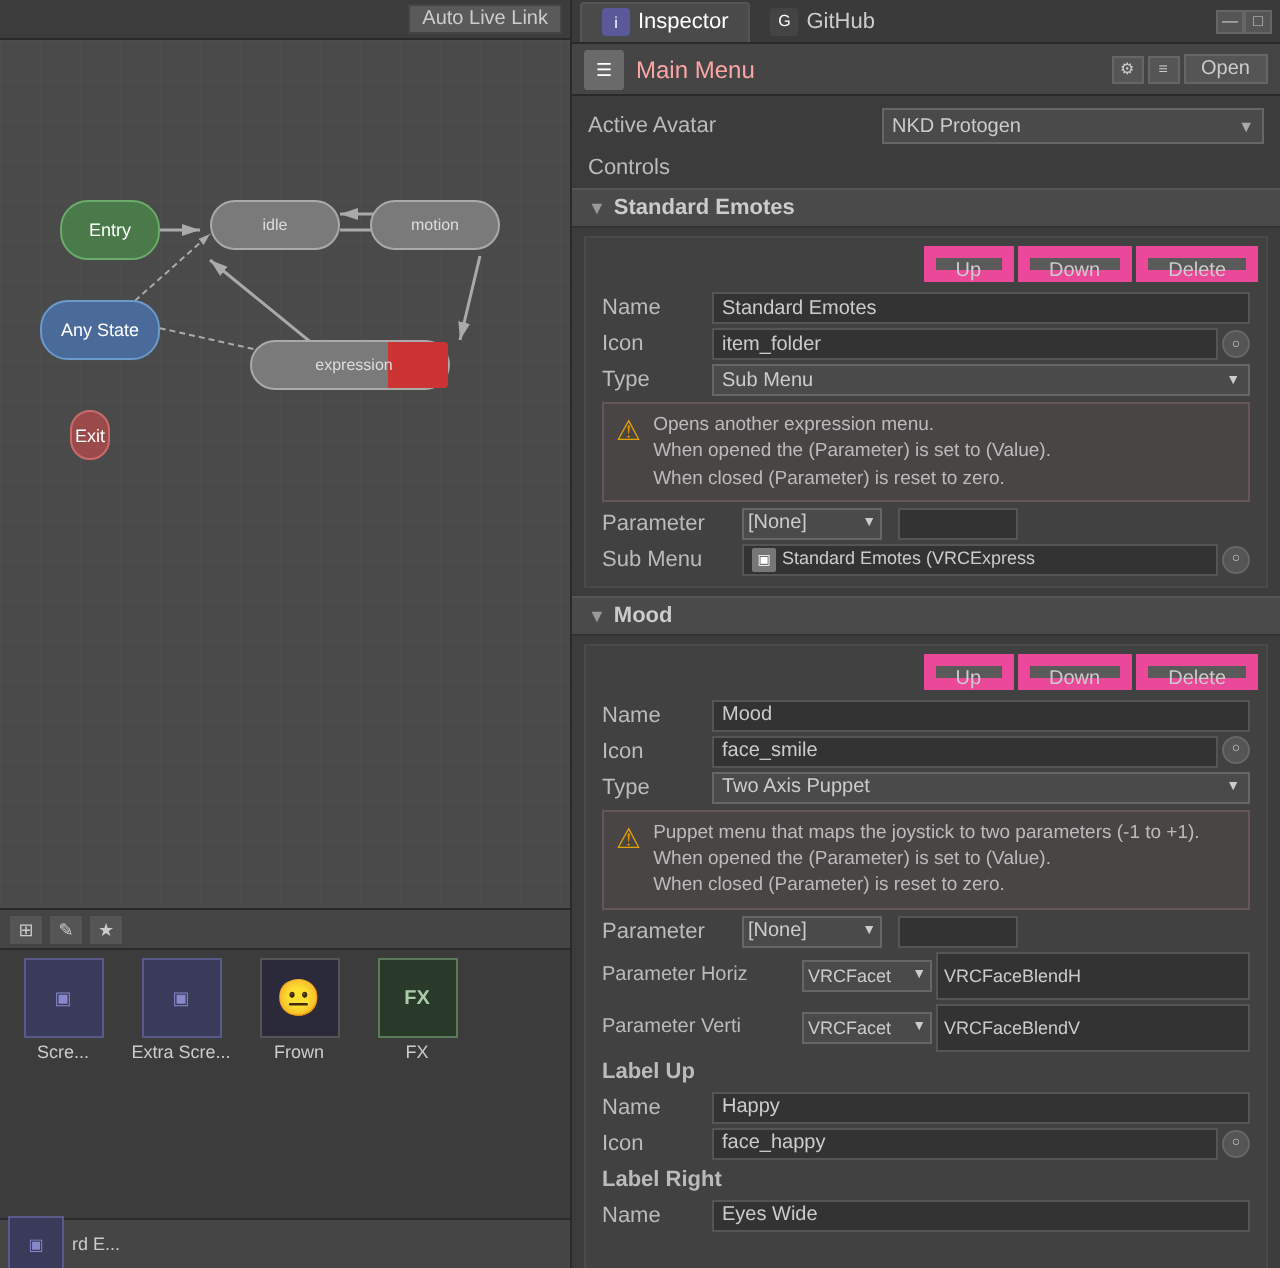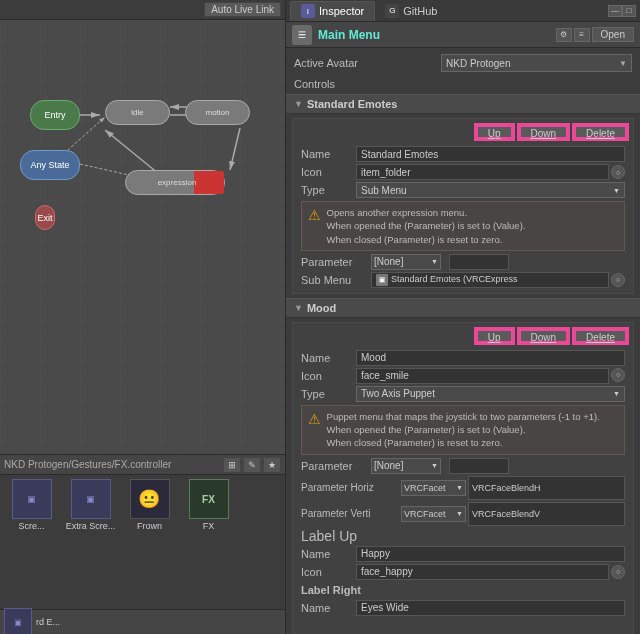--- a/index.html
+++ b/index.html
@@ -263,23 +263,23 @@
 
     .component-icon {
       width: 20px; height: 20px;
       background: #6a6a6a;
       border-radius: 2px;
       display: flex; align-items: center; justify-content: center;
       font-size: 9px; color: #fff;
     }
 
     .inspector-title {
-      color: #5eead4;
+      color: #fca5a5;
       font-size: 12px;
-      font-weight: bold;
+      font-weight: normal;
       flex: 1;
     }
 
     .inspector-title-buttons {
       display: flex; gap: 2px; align-items: center;
     }
 
     .title-btn {
       width: 16px; height: 14px;
       background: #555;
@@ -370,26 +370,25 @@
     .subsection-buttons {
       display: flex;
       justify-content: flex-end;
       gap: 2px;
       margin-bottom: 4px;
     }
 
     .small-btn {
       padding: 1px 10px;
       background: #5a5a5a;
-      border: 4px solid #ec4899;
+      border: 6px solid #ec4899;
       color: #ccc;
       font-size: 10px;
       cursor: pointer;
       height: 18px;
-      text-decoration: underline;
     }
 
     .small-btn.delete {
       background: #5a5a5a;
     }
 
     .field-row {
       display: flex;
       align-items: center;
       padding: 1px 4px;
@@ -629,21 +628,20 @@
       </div>
 
       <div class="node-box state2">
         <span style="font-size:8px;color:#ddd;">motion</span>
       </div>
     </div>
   </div>
 
   <div class="file-browser">
     <div class="file-browser-header">
-      <span class="file-browser-path">NKD Protogen/Gestures/FX.controller</span>
       <div class="file-browser-icons">
         <div class="fb-icon-btn">⊞</div>
         <div class="fb-icon-btn">✎</div>
         <div class="fb-icon-btn">★</div>
       </div>
     </div>
 
     <div class="file-grid">
 
       <div class="file-item">
@@ -857,21 +855,21 @@
       <div class="params-horiz-vert">
         <span class="param-hv-label">Parameter Verti</span>
         <div class="param-hv-select">
           <span>VRCFacet</span>
           <span style="font-size:7px;">▼</span>
         </div>
         <input class="param-hv-text" type="text" value="VRCFaceBlendV" style="">
       </div>
 
       <div class="field-row">
-        <span style="color:#bbb;font-size:14px;font-weight:normal;">Label Up</span>
+        <span style="color:#bbb;font-size:11px;font-weight:bold;">Label Up</span>
       </div>
 
       <div class="field-row">
         <span class="field-label">Name</span>
         <input class="text-field" type="text" value="Happy" style="">
       </div>
 
       <div class="field-row">
         <span class="field-label">Icon</span>
         <div style="flex:1;display:flex;align-items:center;gap:2px;">

